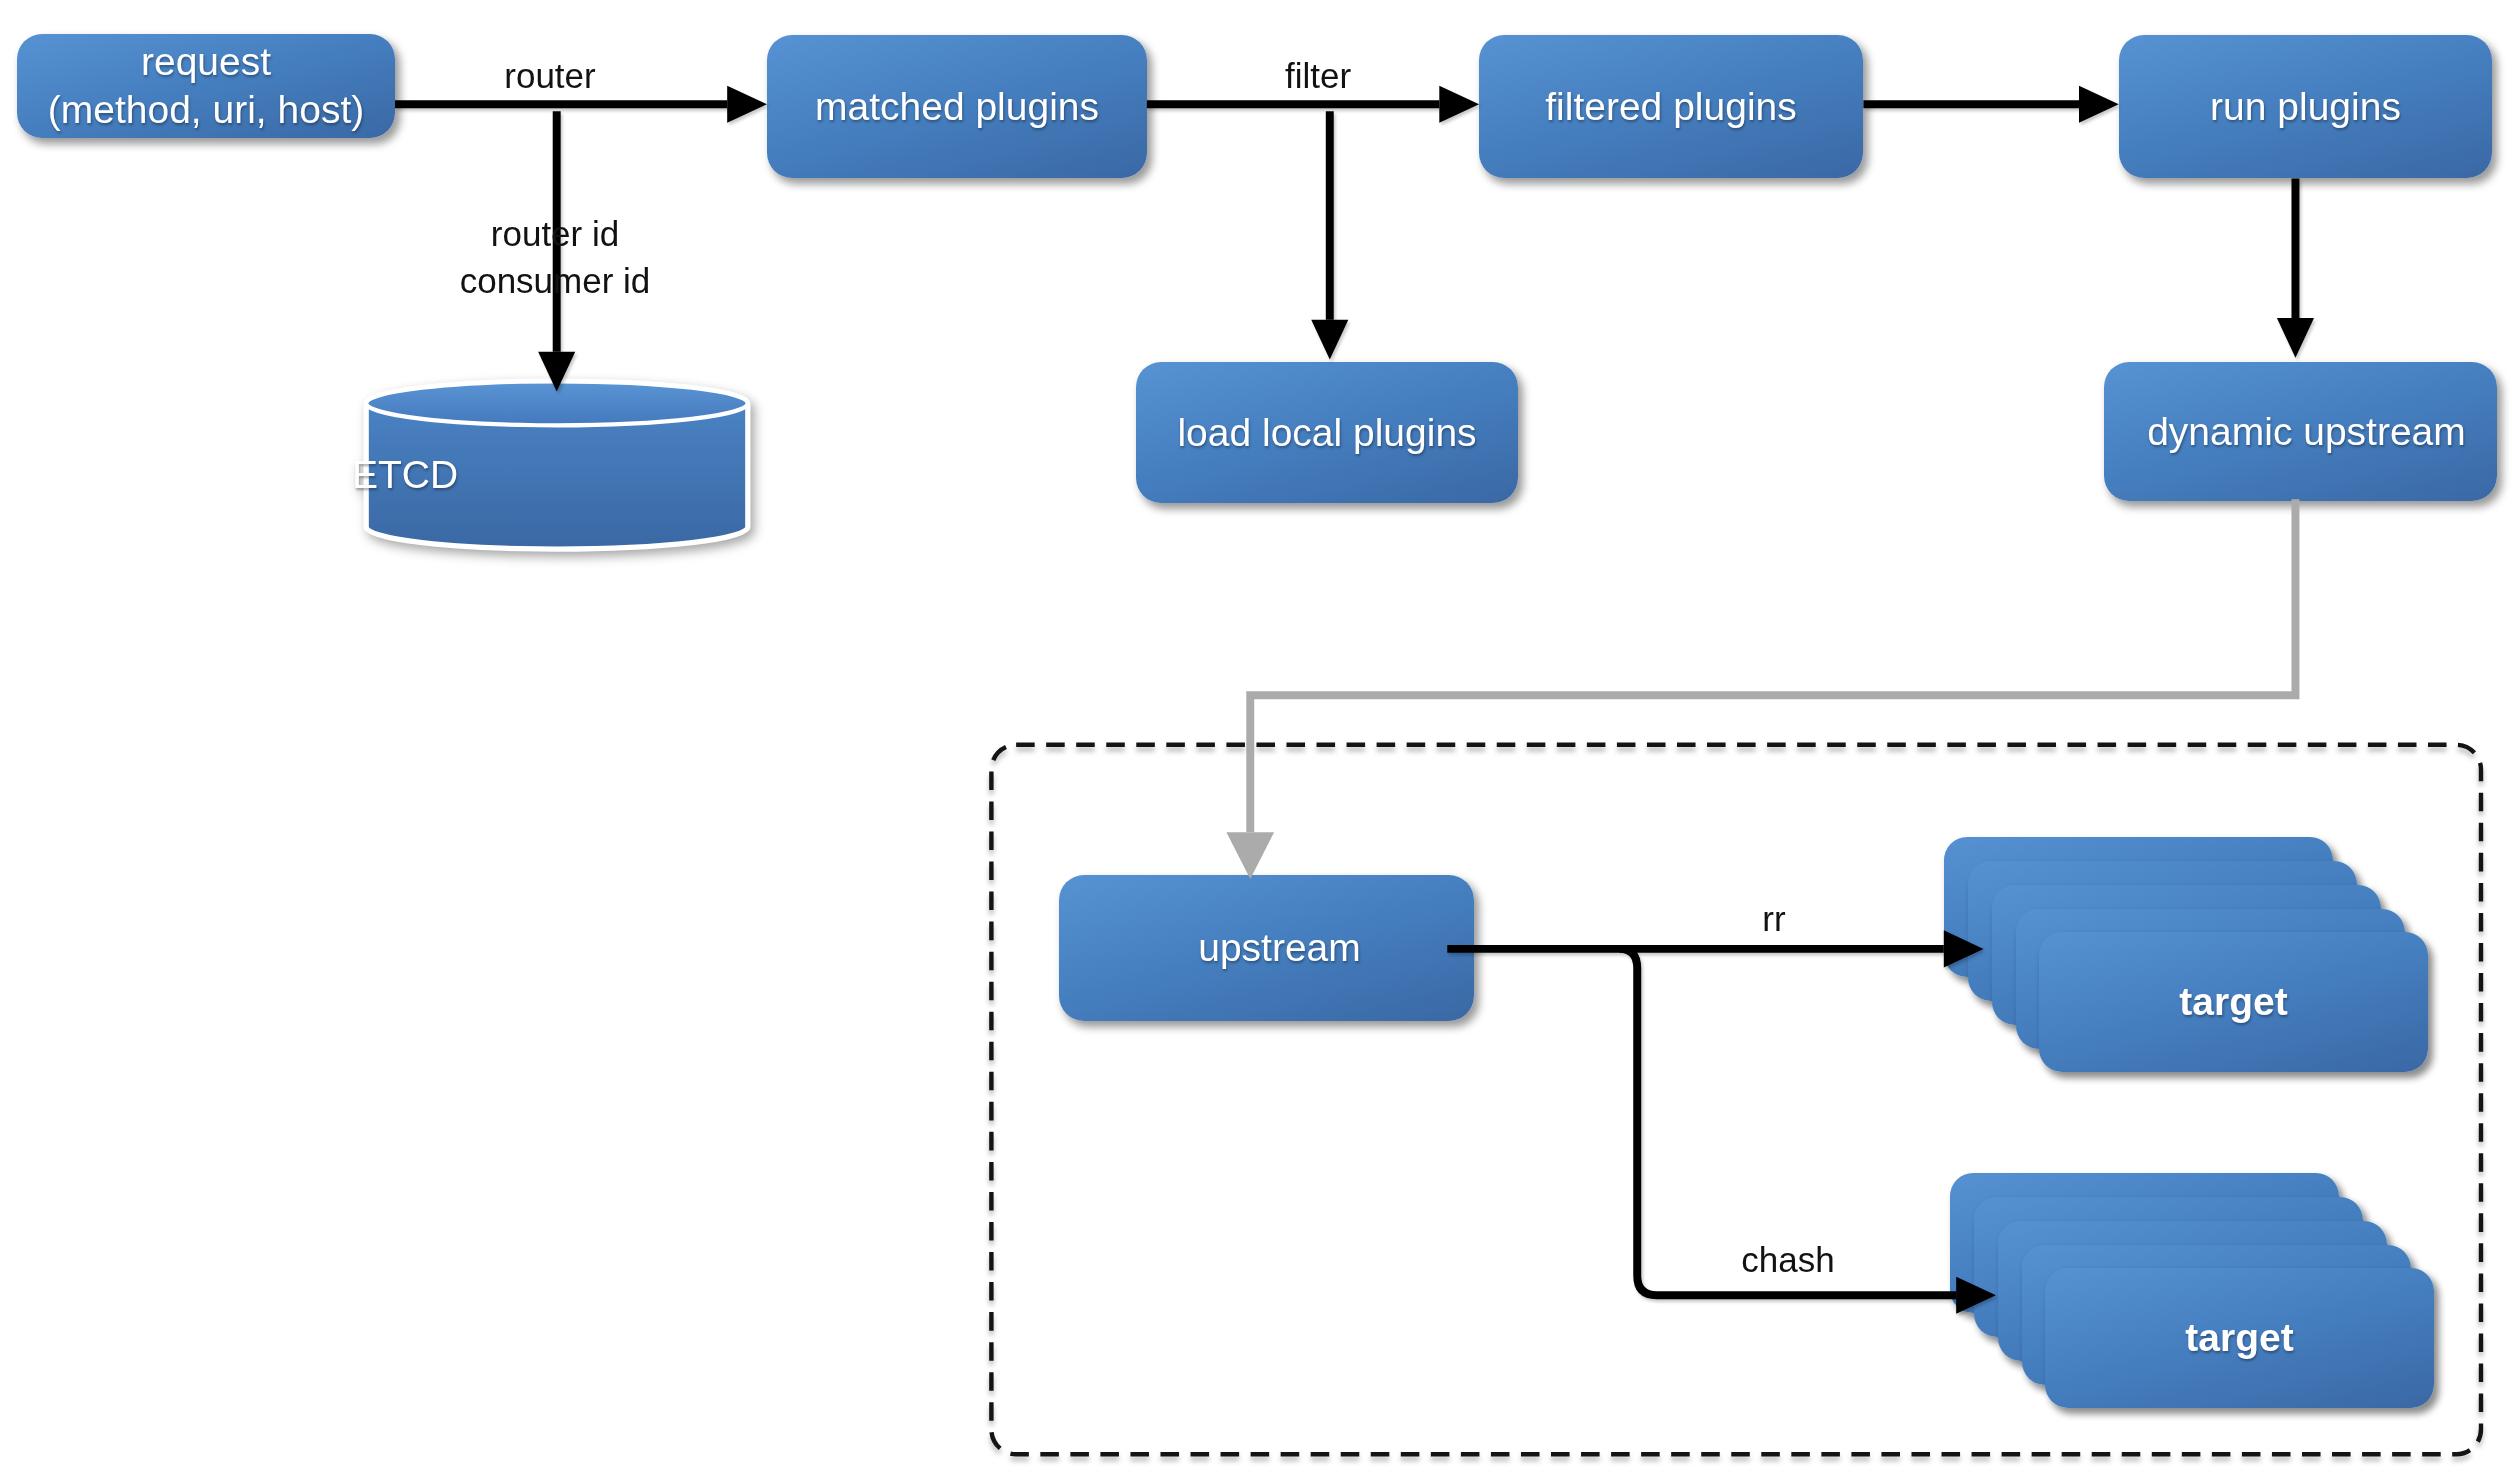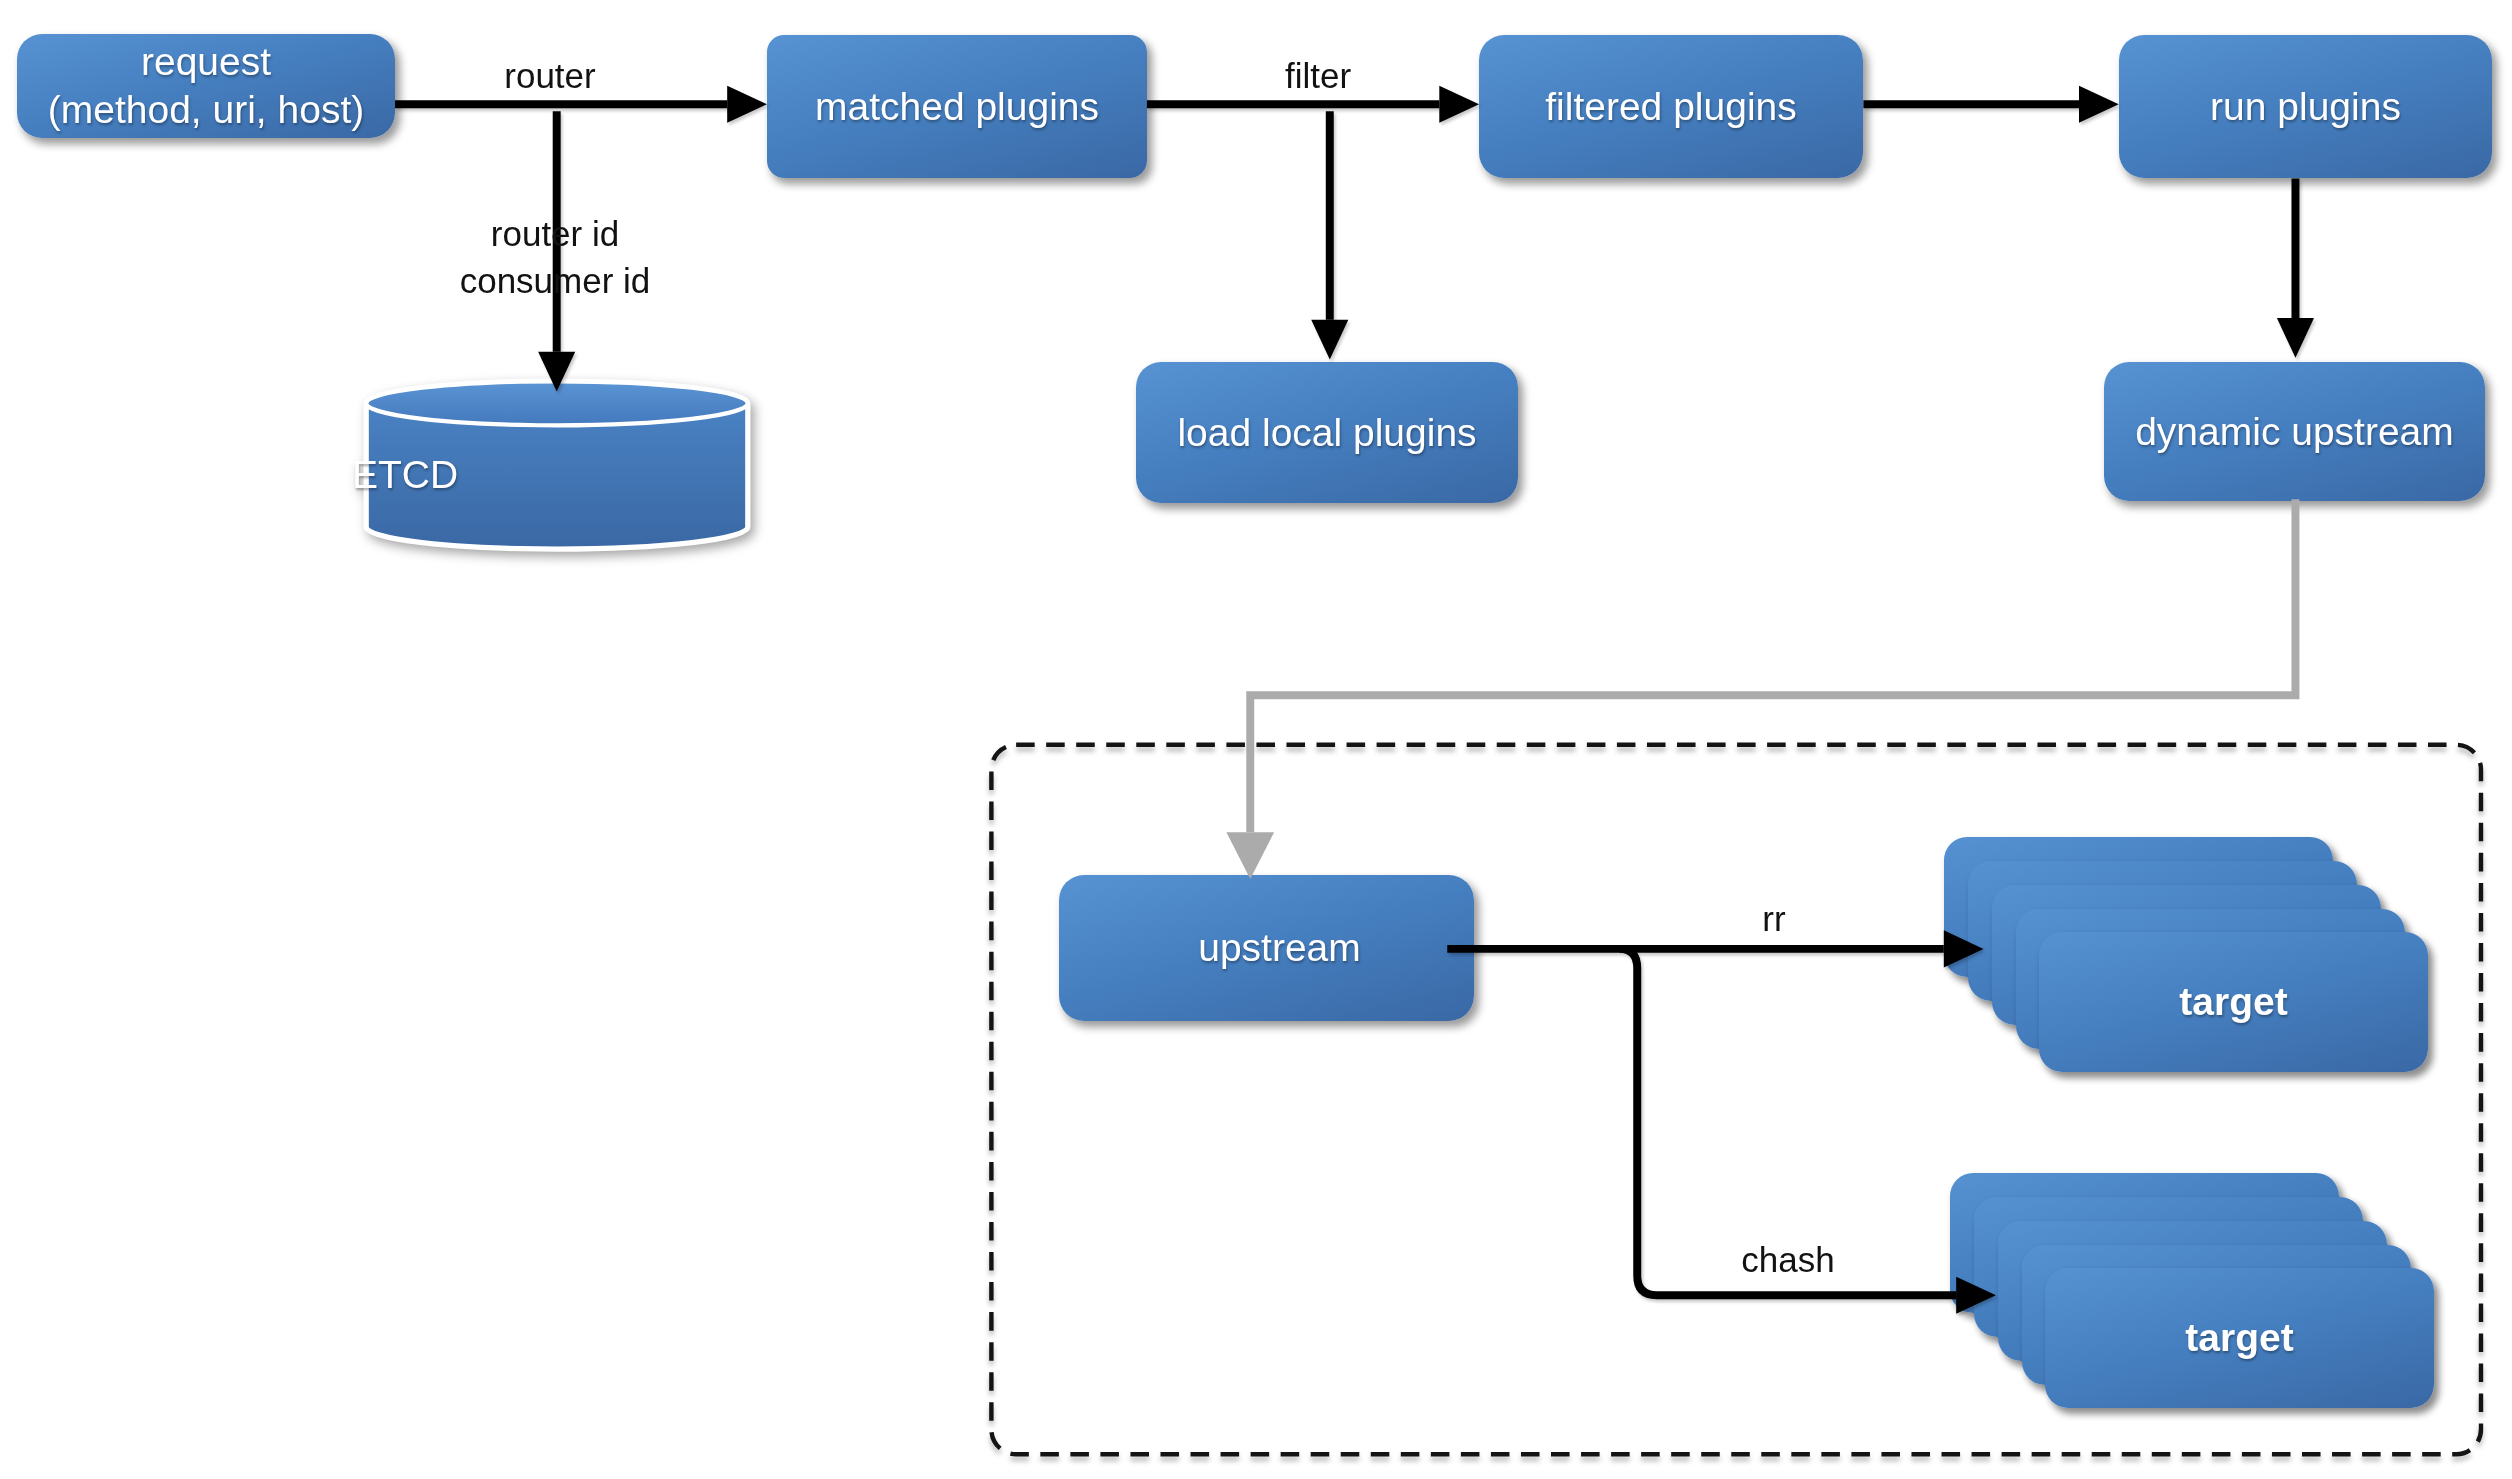--- a/index.html
+++ b/index.html
@@ -22,25 +22,25 @@
     align-items:center;
     justify-content:center;
     color:#ffffff;
     font-size:39px;
     line-height:1.22;
     text-align:center;
     text-shadow:0.9px 1.8px 2.7px rgba(0,0,0,0.35);
     z-index:2;
   }
   #box-request {left:17px;   top:34px;  width:378px; height:104px;}
-  #box-matched {left:767px;  top:35px;  width:380px; height:143px;border-radius:17px;}
+  #box-matched {left:767px;  top:35px;  width:380px; height:143px;}
   #box-filtered{left:1479px; top:35px;  width:384px; height:143px;}
   #box-run     {left:2119px; top:35px;  width:373px; height:143px;}
   #box-load    {left:1136px; top:362px; width:382px; height:141px;}
-  #box-dynamic {left:2104px; top:362px; width:381px; height:139px;}
+  #box-dynamic {left:2104px; top:362px; width:381px; height:139px;padding-left:12px;}
   #box-upstream{left:1059px; top:875px; width:389px; height:146px;padding-left:26px;}
 
   
   .etcd{
     position:absolute; left:352px; top:375px; width:410px; height:182px;
     z-index:2; filter:drop-shadow(4.4px 5.3px 5.3px rgba(0,0,0,0.35));
   }
   .etcd-label{
     position:absolute; left:0; right:0; top:78px;
     color:#fff; font-size:39px;

